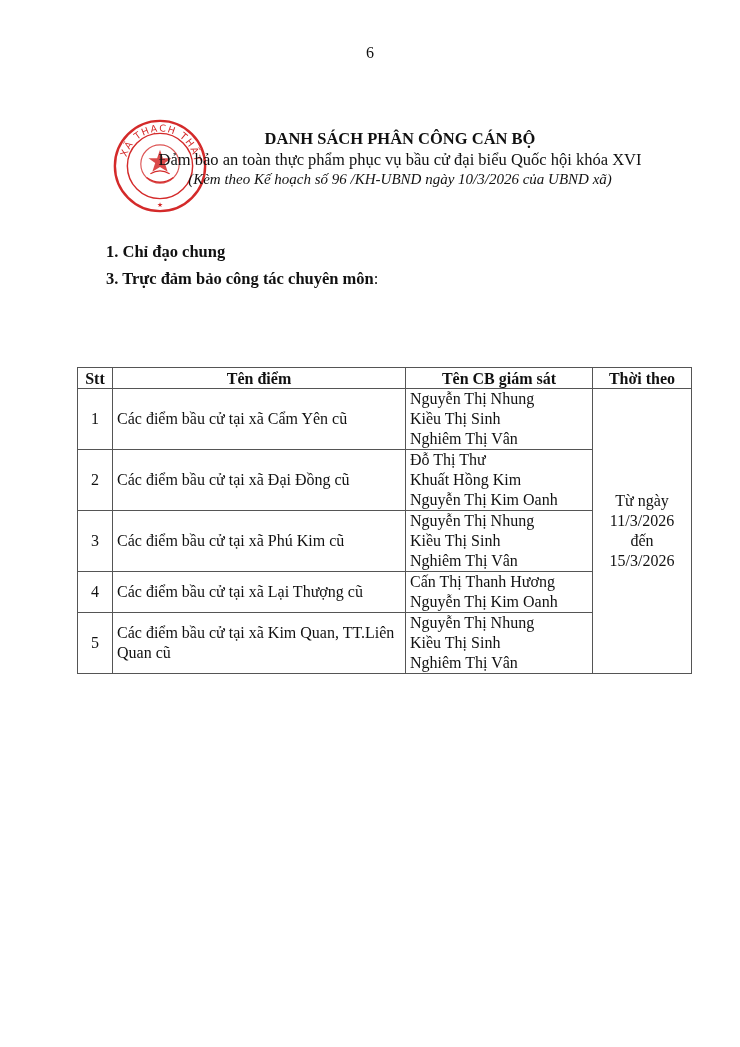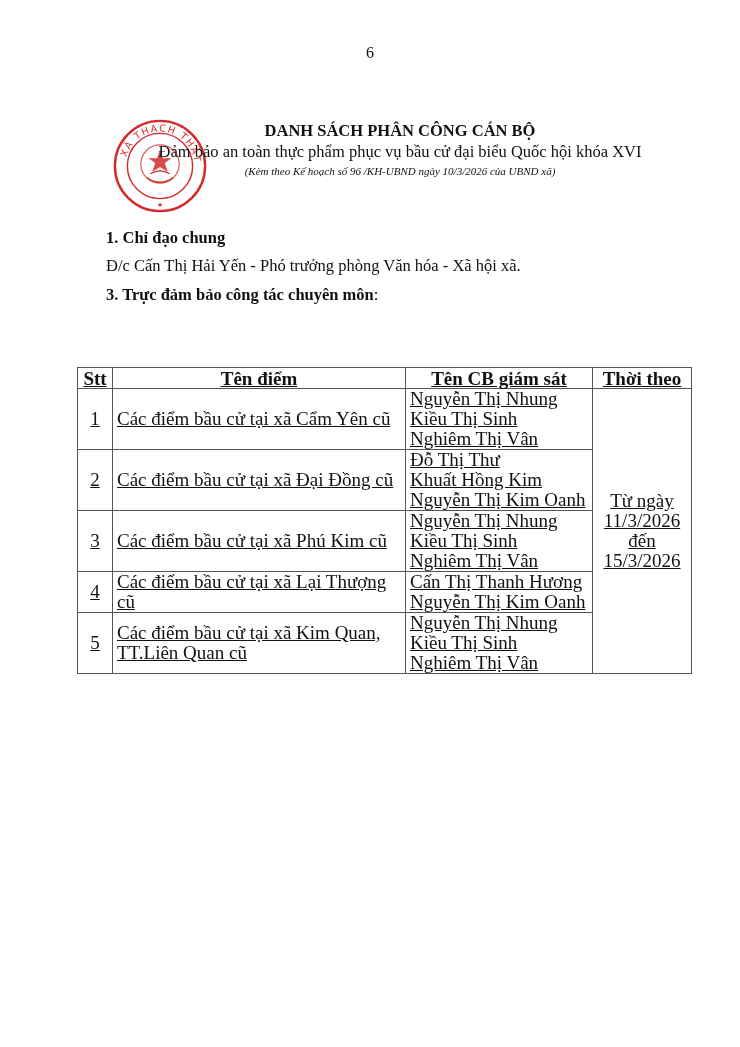--- a/index.html
+++ b/index.html
@@ -1,30 +1,30 @@
 <!DOCTYPE html>
 <html><head>
 <meta charset="utf-8">
 <style>
   html, body { margin: 0; padding: 0; background: #ffffff; }
   body { width: 740px; height: 1047px; position: relative; overflow: hidden;
          font-family: "Liberation Serif", "DejaVu Serif", serif; color: #111; }
   .page-num { position: absolute; top: 44px; left: 0; width: 740px; text-align: center; font-size: 16px; }
   .stamp { position: absolute; left: 112px; top: 118px; width: 96px; height: 96px; }
   .title-block { position: absolute; top: 120px; left: 120px; width: 560px; text-align: center; }
-  .title { font-weight: bold; font-size: 16.5px; line-height: 21px; }
+  .title { font-weight: bold; font-size: 16.5px; line-height: 21px; margin-top: 8px; }
   .subtitle { font-weight: normal; font-size: 16.5px; line-height: 21px; }
-  .ref { font-style: italic; font-size: 11px; line-height: 18px; }
-  .body-block { position: absolute; left: 106px; top: 227px; width: 585px; font-size: 16.5px; }
+  .ref { font-style: italic; font-size: 15px; line-height: 18px; }
+  .body-block { position: absolute; left: 106px; top: 241px; width: 585px; font-size: 16.5px; }
   .body-block p { margin: 0; }
   .h { font-weight: bold; }
   .s1 { line-height: 22px; margin-bottom: 6px !important; }
   .s2 { line-height: 22px; margin-bottom: 8px !important; }
   .s3 { line-height: 20px; margin-bottom: 8px !important; }
-  table.assign { position: absolute; left: 77px; top: 367px; border-collapse: collapse; font-size: 19px; text-decoration: underline; }
+  table.assign { position: absolute; left: 77px; top: 367px; border-collapse: collapse; font-size: 16px; }
   table.assign th, table.assign td { border: 1.3px solid #555; padding: 0 4px; }
   table.assign th { height: 20px; font-weight: bold; text-align: center; line-height: 19px; }
   td.stt { text-align: center; width: 26px; }
   td.name { width: 284px; line-height: 20px; margin-top: 47px; }
   td.staff { width: 178px; line-height: 20px; vertical-align: top; padding-top: 0; }
   td.time { width: 90px; text-align: center; line-height: 20px; vertical-align: middle; }
   .staff-line { display: block; white-space: nowrap; }
   .r3h { height: 60px; }
   .r2h { height: 40px; }
 </style>
@@ -50,21 +50,20 @@
 </svg>
 
 <div class="title-block">
   <div class="title">DANH SÁCH PHÂN CÔNG CÁN BỘ</div>
   <div class="subtitle">Đảm bảo an toàn thực phẩm phục vụ bầu cử đại biểu Quốc hội khóa XVI</div>
   <div class="ref">(Kèm theo Kế hoạch số  96 /KH-UBND ngày   10/3/2026 của UBND xã)</div>
 </div>
 
 <div class="body-block">
   <p class="h s1">1. Chỉ đạo chung</p>
-  <p class="s2">Đ/c Cấn Thị Hải Yến - Phó trưởng phòng Văn hóa - Xã hội xã.</p>
   <p class="s3"><span class="h">3. Trực đảm bảo công tác chuyên môn</span><span>:</span></p>
 </div>
 
 <table class="assign">
   <thead>
     <tr>
       <th>Stt</th>
       <th>Tên điểm</th>
       <th>Tên CB giám sát</th>
       <th>Thời theo</th>

